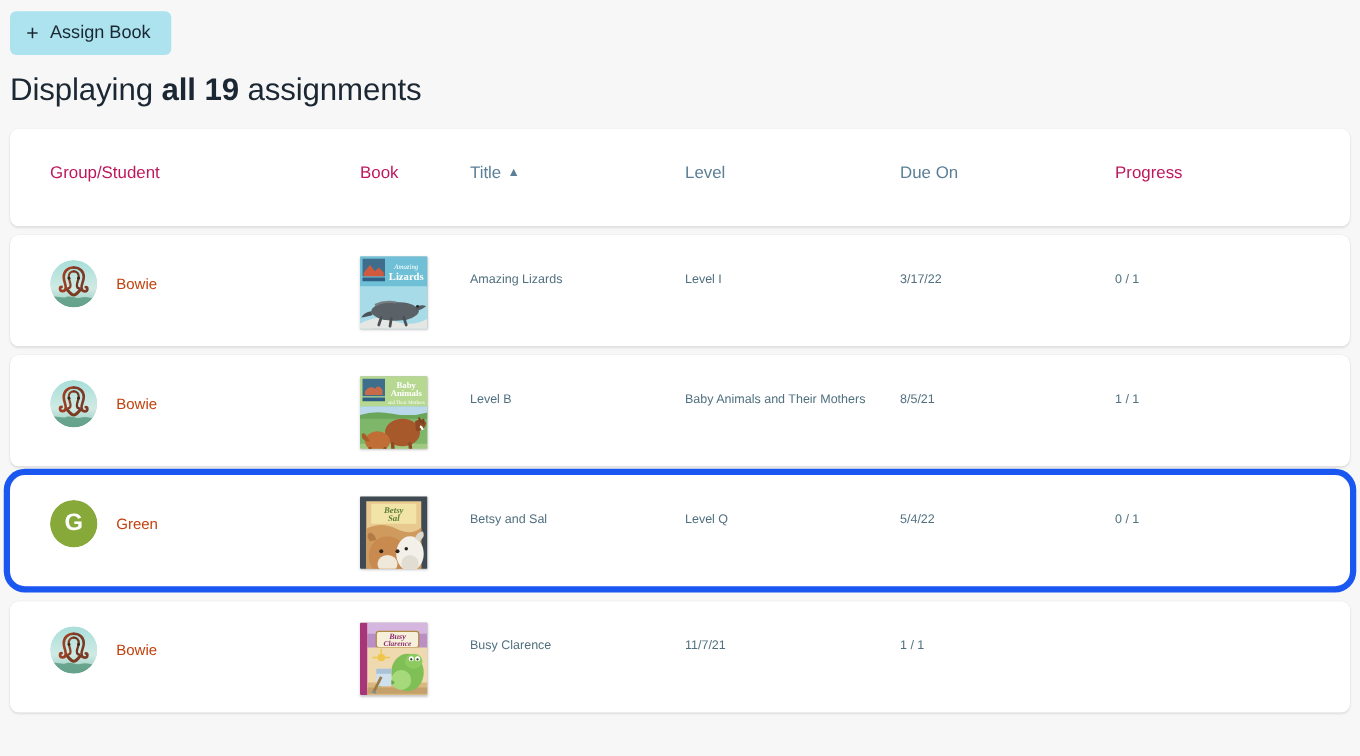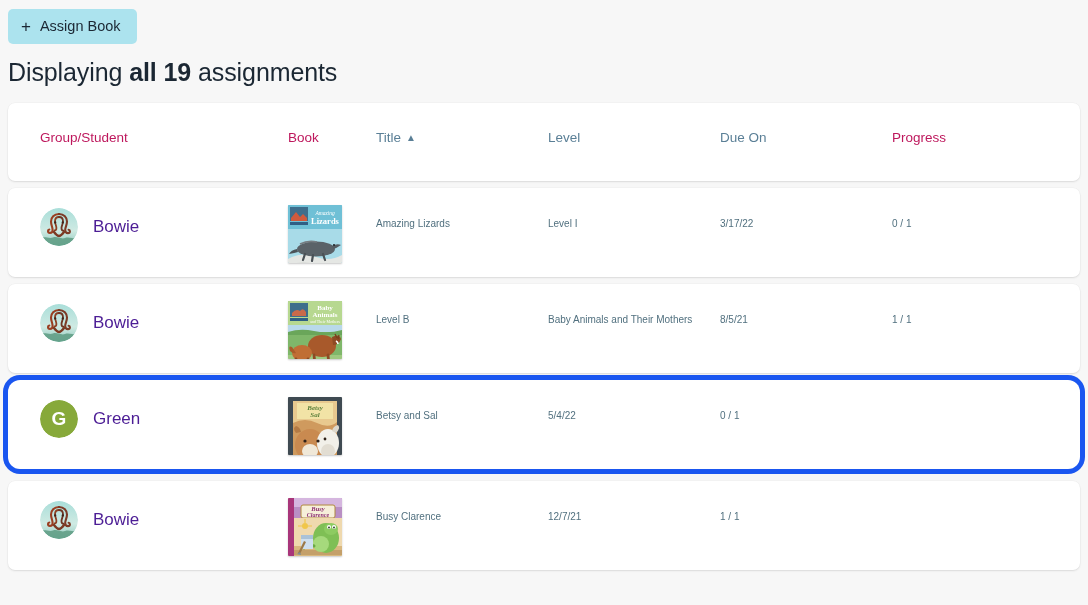--- a/index.html
+++ b/index.html
@@ -124,22 +124,22 @@
     width: 38px; height: 38px;
     border-radius: 50%;
     display: flex; align-items: center; justify-content: center;
     color: #ffffff;
     font-size: 19px;
     font-weight: 700;
     font-family: "Liberation Sans", sans-serif;
   }
   .student-name {
     margin-left: 15px;
-    font-size: 17px;
-    color: #4c1d95;
+    font-size: 12px;
+    color: #c2410c;
   }
 
   .book-cell { padding-top: 1px; }
   .cover {
     width: 54px;
     height: 58px;
     border-radius: 1px;
     overflow: hidden;
     box-shadow: 0 1px 2px rgba(0,0,0,0.22);
     background: #ccc;
@@ -372,20 +372,23 @@
               <path d="M8 36 q-4 -5 0 -7 q4 1 5 6z" fill="#b37a45"></path>
               <path d="M48 36 q5 -5 2 -8 q-5 1 -6 6z" fill="#ddd8cc"></path>
               <rect x="5" y="62" width="44" height="4" fill="#b5864d"></rect>
             </svg>
           </div>
         </div>
 
         <div class="cell c-title">
           <div class="cell-text">Betsy and Sal</div>
         </div>
+        <div class="cell c-level">
+          <div class="cell-text">Level Q</div>
+        </div>
         <div class="cell c-due">
           <div class="cell-text">5/4/22</div>
         </div>
         <div class="cell c-progress">
           <div class="cell-text">0 / 1</div>
         </div>
       </div>
     </div>
 
     <div class="card">
@@ -450,21 +453,21 @@
               <path d="M17 25 l0 -4 M20 28 l4 0 M14 28 l-4 0" stroke="#f0c64a" stroke-width="1.2"></path>
               <rect x="7" y="63" width="20" height="5" fill="#c7aee0"></rect>
             </svg>
           </div>
         </div>
 
         <div class="cell c-title">
           <div class="cell-text">Busy Clarence</div>
         </div>
         <div class="cell c-due">
-          <div class="cell-text">12/7/21</div>
+          <div class="cell-text">11/7/21</div>
         </div>
         <div class="cell c-progress">
           <div class="cell-text">1 / 1</div>
         </div>
       </div>
     </div>
 
   </div>
 </div>
 

